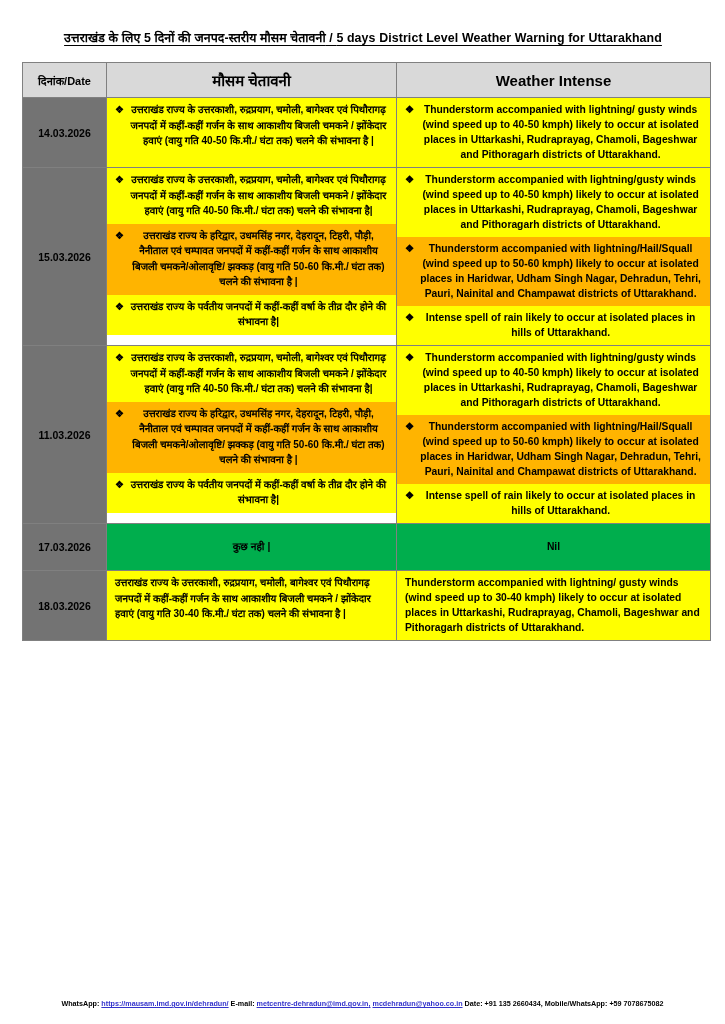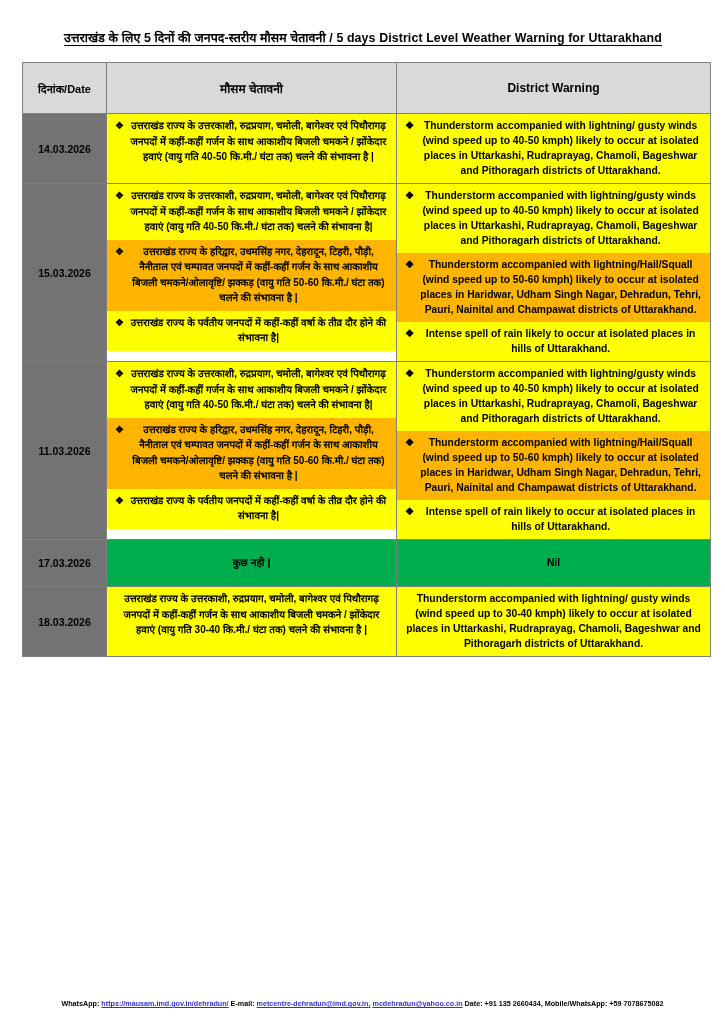--- a/index.html
+++ b/index.html
@@ -47,32 +47,32 @@
     position: absolute;
     top: 62px;
     left: 22px;
     width: 688px;
     border-collapse: collapse;
     table-layout: fixed;
   }
   .warning-table td, .warning-table th {
     border: 1px solid #808080;
     vertical-align: middle;
-    padding: 8px;
+    padding: 0;
   }
 
   col.c-date  { width: 84px; }
   col.c-hindi { width: 290px; }
   col.c-eng   { width: 314px; }
 
   
   thead th {
     background: #d9d9d9;
     height: 34px;
-    font-size: 12px;
+    font-size: 15px;
     font-weight: bold;
     text-align: center;
     padding: 4px 2px;
   }
   thead th.h-date { font-size: 11px; }
 
   
   td.date-cell {
     background: #737373;
     text-align: center;
@@ -125,21 +125,21 @@
   }
 
   .nil-line {
     text-align: center;
     font-size: 10.3px;
     font-weight: bold;
     line-height: 14px;
   }
 
   .no-bullet-text {
-    text-align: center;
+    text-align: left;
   }
 
   
   .footer {
     position: absolute;
     left: 0;
     top: 999px;
     width: 725px;
     text-align: center;
     font-size: 7.2px;
@@ -164,21 +164,21 @@
   <table class="warning-table">
     <colgroup>
       <col class="c-date">
       <col class="c-hindi">
       <col class="c-eng">
     </colgroup>
     <thead>
       <tr>
         <th class="h-date">दिनांक/Date</th>
         <th>मौसम चेतावनी</th>
-        <th>District Warning</th>
+        <th>Weather Intense</th>
       </tr>
     </thead>
     <tbody id="table-body">
         <tr>
           <td class="date-cell"><span>14.03.2026</span></td>
           <td class="content-cell solid-yellow">
             <div class="blk yellow">
               <div class="bullet-line">
                 <span class="bullet-mark hi">❖</span>
                 <span class="bullet-text hi">उत्तराखंड राज्य के उत्तरकाशी, रुद्रप्रयाग, चमोली, बागेश्वर एवं पिथौरागढ़ जनपदों में कहीं-कहीं गर्जन के साथ आकाशीय बिजली चमकने / झोंकेदार हवाएं (वायु गति 40-50 कि.मी./ घंटा तक) चलने की संभावना है |</span>

